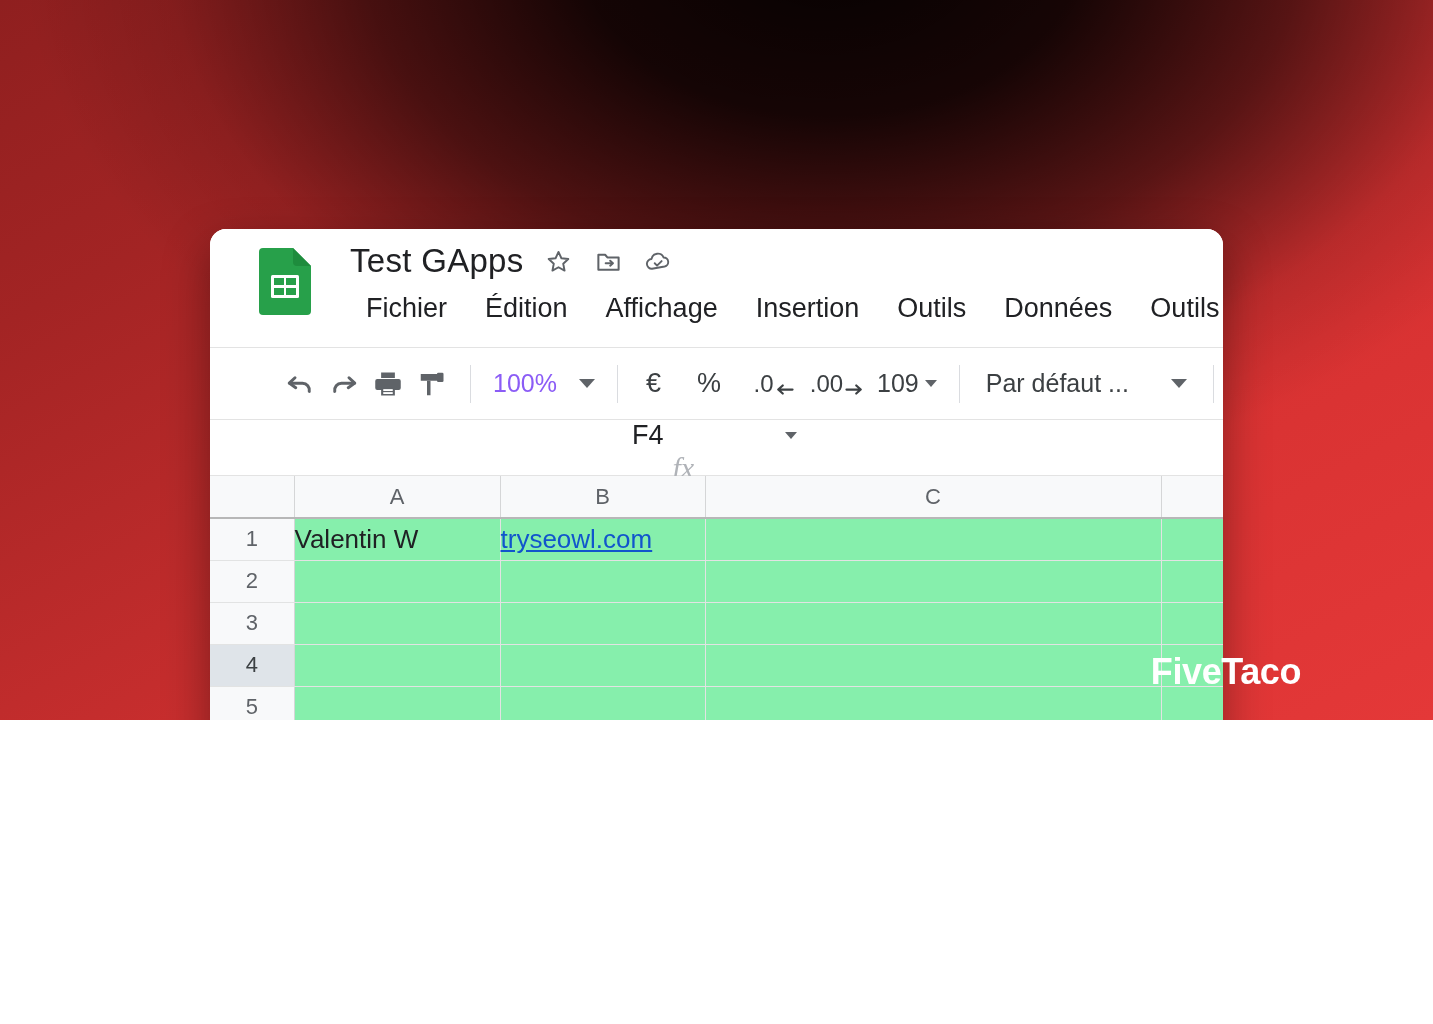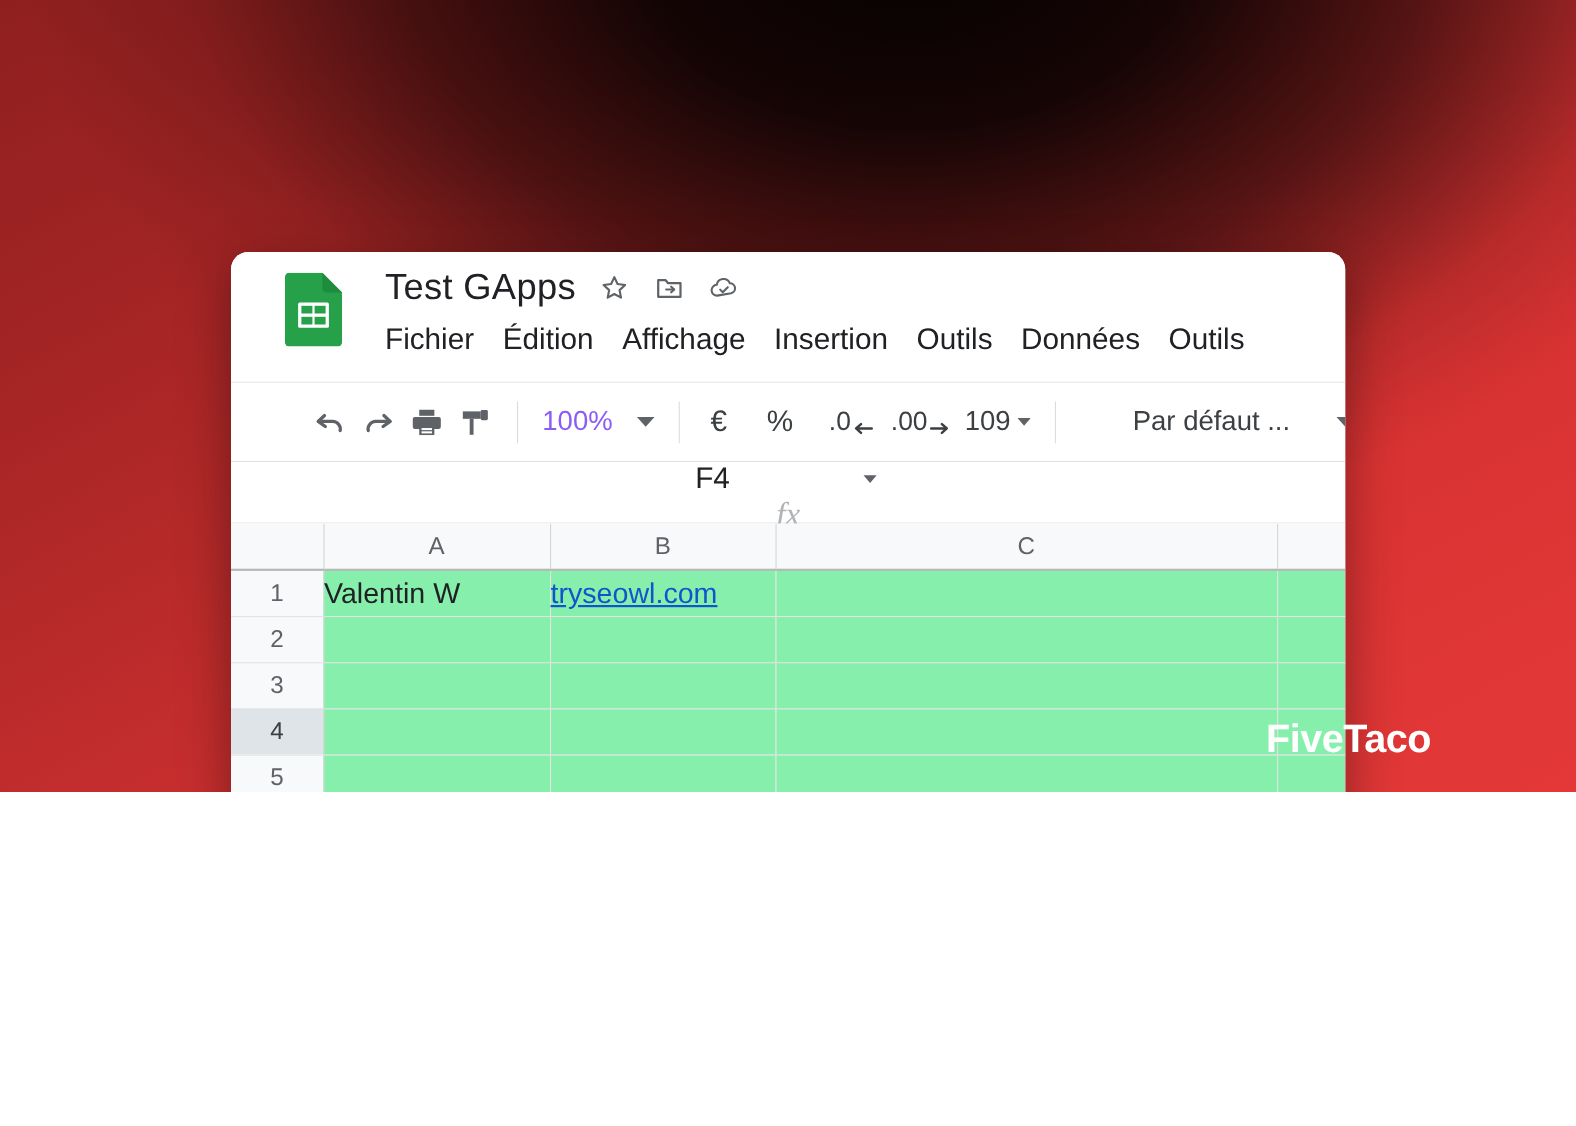--- a/index.html
+++ b/index.html
@@ -70,25 +70,25 @@
 
   .title-icon {
     width: 30px; height: 30px;
     display: flex; align-items: center; justify-content: center;
     cursor: pointer;
   }
   .title-icon svg { display: block; }
 
   .menu-row {
     position: absolute;
-    left: 140px;
+    left: 156px;
     top: 62px;
     display: flex;
     align-items: center;
-    gap: 0;
+    gap: 12px;
   }
   .menu-item {
     font-size: 27px;
     color: #202124;
     padding: 2px 13px;
     border-radius: 4px;
     white-space: nowrap;
     cursor: pointer;
   }
   .menu-item:first-child { padding-left: 0; }
@@ -136,21 +136,21 @@
   }
   .tb-numfmt {
     display: flex; align-items: center; gap: 6px;
     padding: 0 6px; cursor: pointer; flex: 0 0 auto;
   }
   .tb-numfmt-label { font-size: 25px; color: #3c4043; }
   .tb-font {
     display: flex; align-items: center; gap: 42px;
     padding: 0 10px; cursor: pointer; flex: 0 0 auto;
   }
-  .tb-font-label { font-size: 25px; color: #3c4043; white-space: nowrap; margin-left: 44px; }
+  .tb-font-label { font-size: 25px; color: #3c4043; white-space: nowrap; }
   .caret {
     width: 0; height: 0;
     border-left: 8px solid transparent;
     border-right: 8px solid transparent;
     border-top: 9px solid #5f6368;
   }
   .caret-sm {
     width: 0; height: 0;
     border-left: 6px solid transparent;
     border-right: 6px solid transparent;
@@ -175,21 +175,21 @@
     display: flex;
     align-items: center;
     justify-content: space-between;
     padding: 0 18px 0 14px;
     cursor: pointer;
   }
   .namebox-text { font-size: 27px; color: #202124; }
   .fb-sep { width: 1px; height: 100%; background: #e3e3e3; }
   .fx-wrap {
     width: 88px;
-    display: flex; align-items: center; justify-content: center;
+    display: flex; align-items: center; 
     cursor: default;
     text-decoration: underline;
   }
   .fx {
     font-family: "Liberation Serif", serif;
     font-style: italic;
     font-size: 30px;
     color: #b0b3b8;
   }
   .formula-input {

